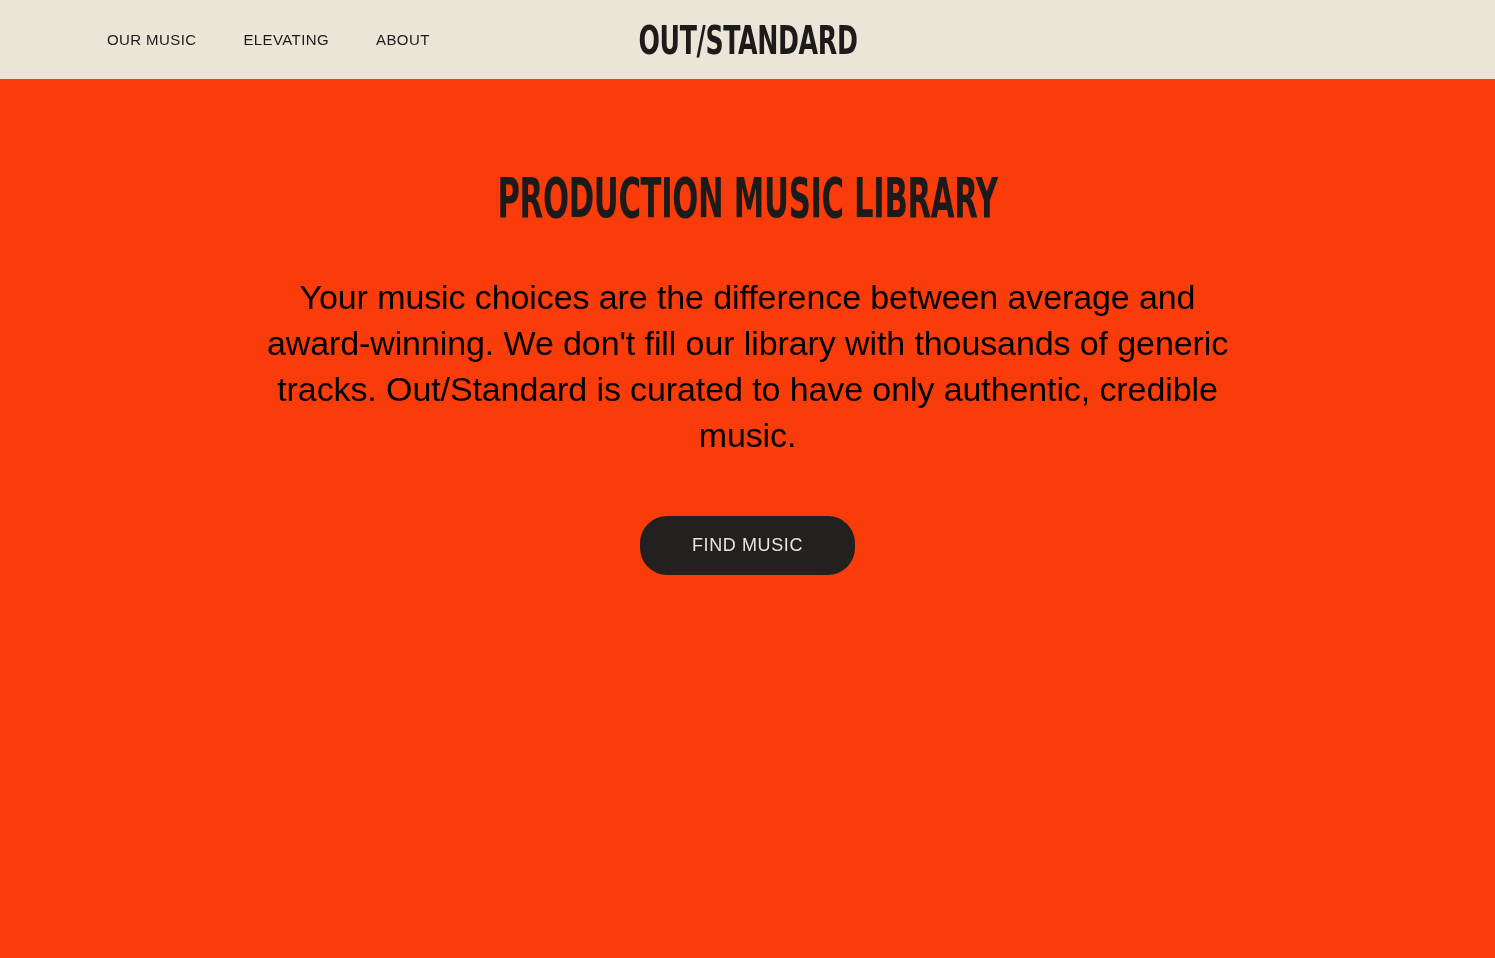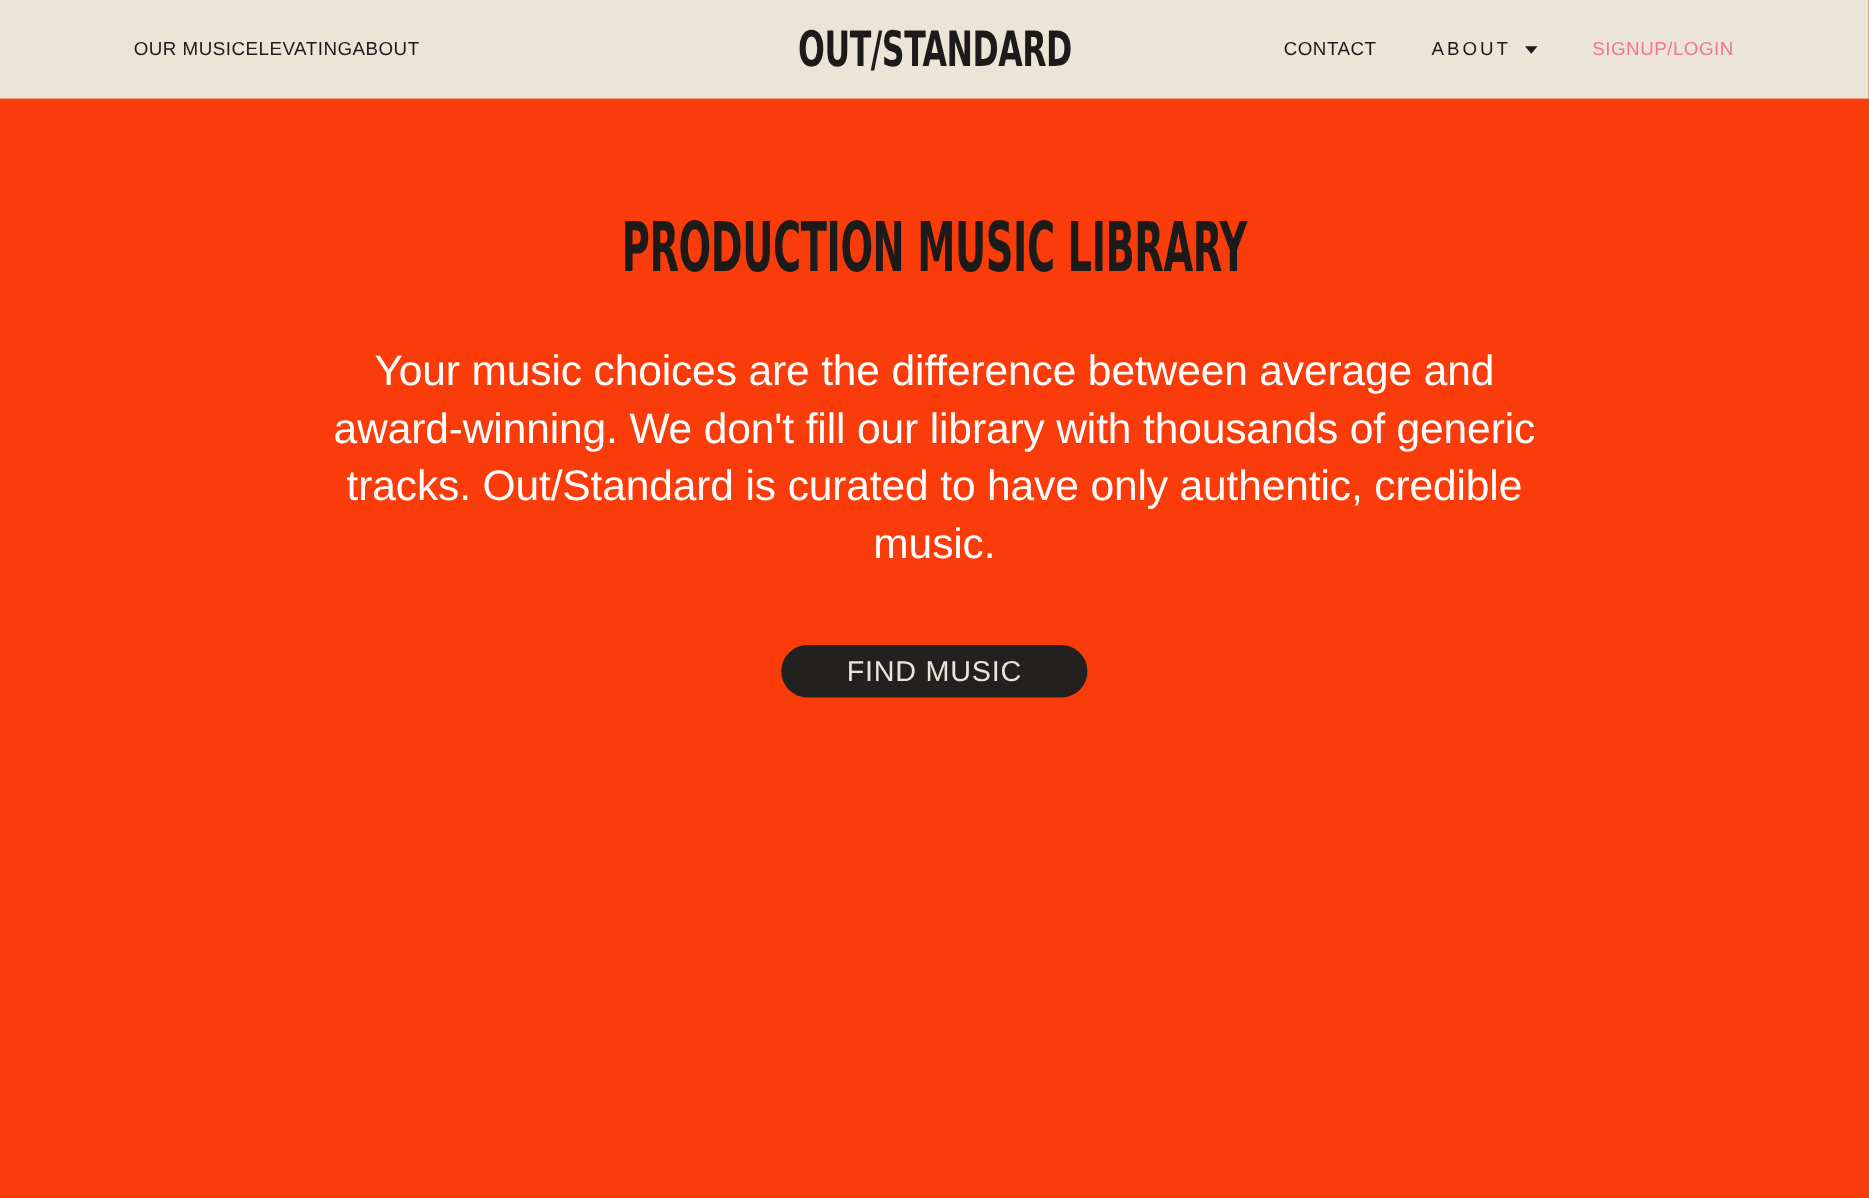--- a/index.html
+++ b/index.html
@@ -20,20 +20,21 @@
     position: relative;
     height: 79px;
     background: #EBE5D8;
     display: flex;
     align-items: center;
     box-sizing: border-box;
   }
   .nav-left {
     display: flex;
     align-items: center;
+    gap: 47px;
     margin-left: 107px;
   }
   .nav-link {
     font-size: 15px;
     letter-spacing: 0.4px;
     color: #1C1B19;
     text-decoration: none;
     white-space: nowrap;
     line-height: 1;
     cursor: pointer;
@@ -121,64 +122,56 @@
   }
   .lede {
     margin: 0 auto;
     padding-top: 48px;
     width: 1000px;
     font-family: "Liberation Sans", sans-serif;
     font-weight: 300;
     font-size: 34px;
     line-height: 46px;
     letter-spacing: -0.1px;
-    color: #ffffff;
+    color: #000000;
   }
   .cta-wrap {
     padding-top: 58px;
     display: flex;
     justify-content: center;
   }
   .cta-button {
     display: inline-flex;
     align-items: center;
     justify-content: center;
-    height: 42px;
+    height: 59px;
     padding: 0 52px;
     border: none;
     border-radius: 27px;
     background: #22211F;
     color: #EBE5D8;
     font-family: "Liberation Sans", sans-serif;
-    font-size: 23px;
+    font-size: 18px;
     letter-spacing: 0.6px;
     cursor: pointer;
   }
 </style>
 </head>
 <body>
 
 <header class="site-header">
 
   <nav class="nav-left">
     <a class="nav-link">OUR MUSIC</a>
     <a class="nav-link">ELEVATING</a>
     <a class="nav-link">ABOUT</a>
   </nav>
 
   <a class="brand-logo">OUT/STANDARD</a>
 
-  <nav class="nav-right">
-    <a class="nav-link">CONTACT</a>
-    <div class="nav-about">
-      <span class="nav-link">ABOUT</span>
-      <span class="caret-down"></span>
-    </div>
-    <a class="nav-signup">SIGNUP/LOGIN</a>
-  </nav>
 
 </header>
 
 <main class="hero">
 
   <p class="eyebrow">PRODUCTION MUSIC LIBRARY</p>
 
 
   <p class="lede">Your music choices are the difference between average and award-winning. We don't fill our library with thousands of generic tracks. Out/Standard is curated to have only authentic, credible music.</p>
 

